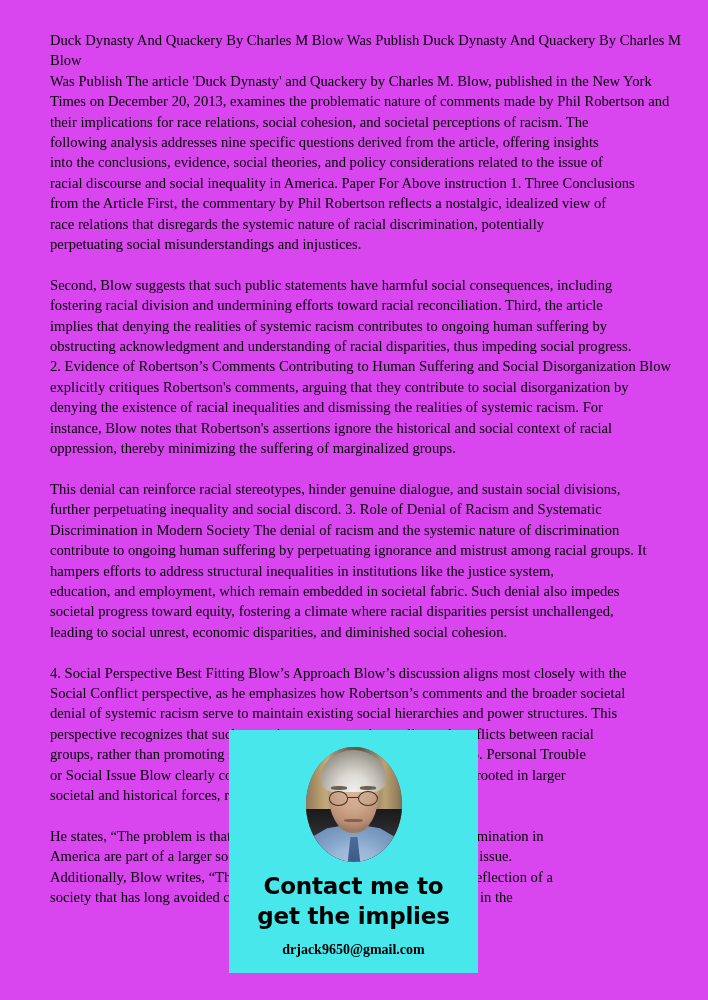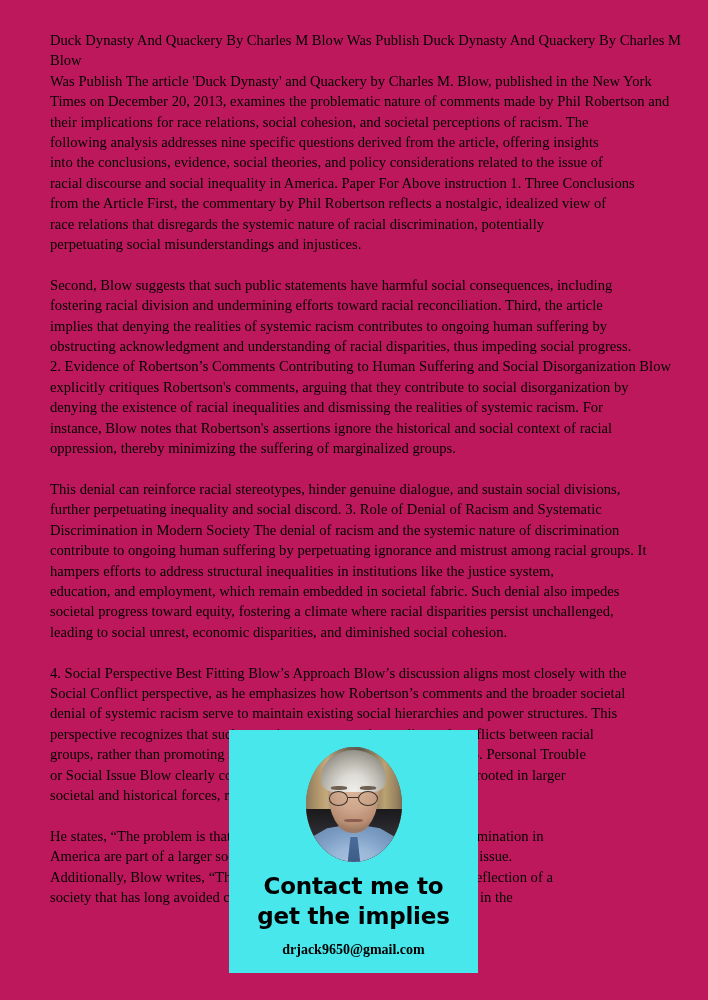--- a/index.html
+++ b/index.html
@@ -9,21 +9,21 @@
     background: #ffffff;
   }
   body {
     font-family: "Liberation Serif", "DejaVu Serif", serif;
     color: #000000;
   }
   #page {
     position: relative;
     width: 708px;
     height: 1000px;
-    background: #be185d;
+    background: #d946ef;
     overflow: hidden;
   }
   #doc-body {
     position: absolute;
     left: 50px;
     top: 30px;
     width: 660px;
   }
   .para {
     margin: 0;

